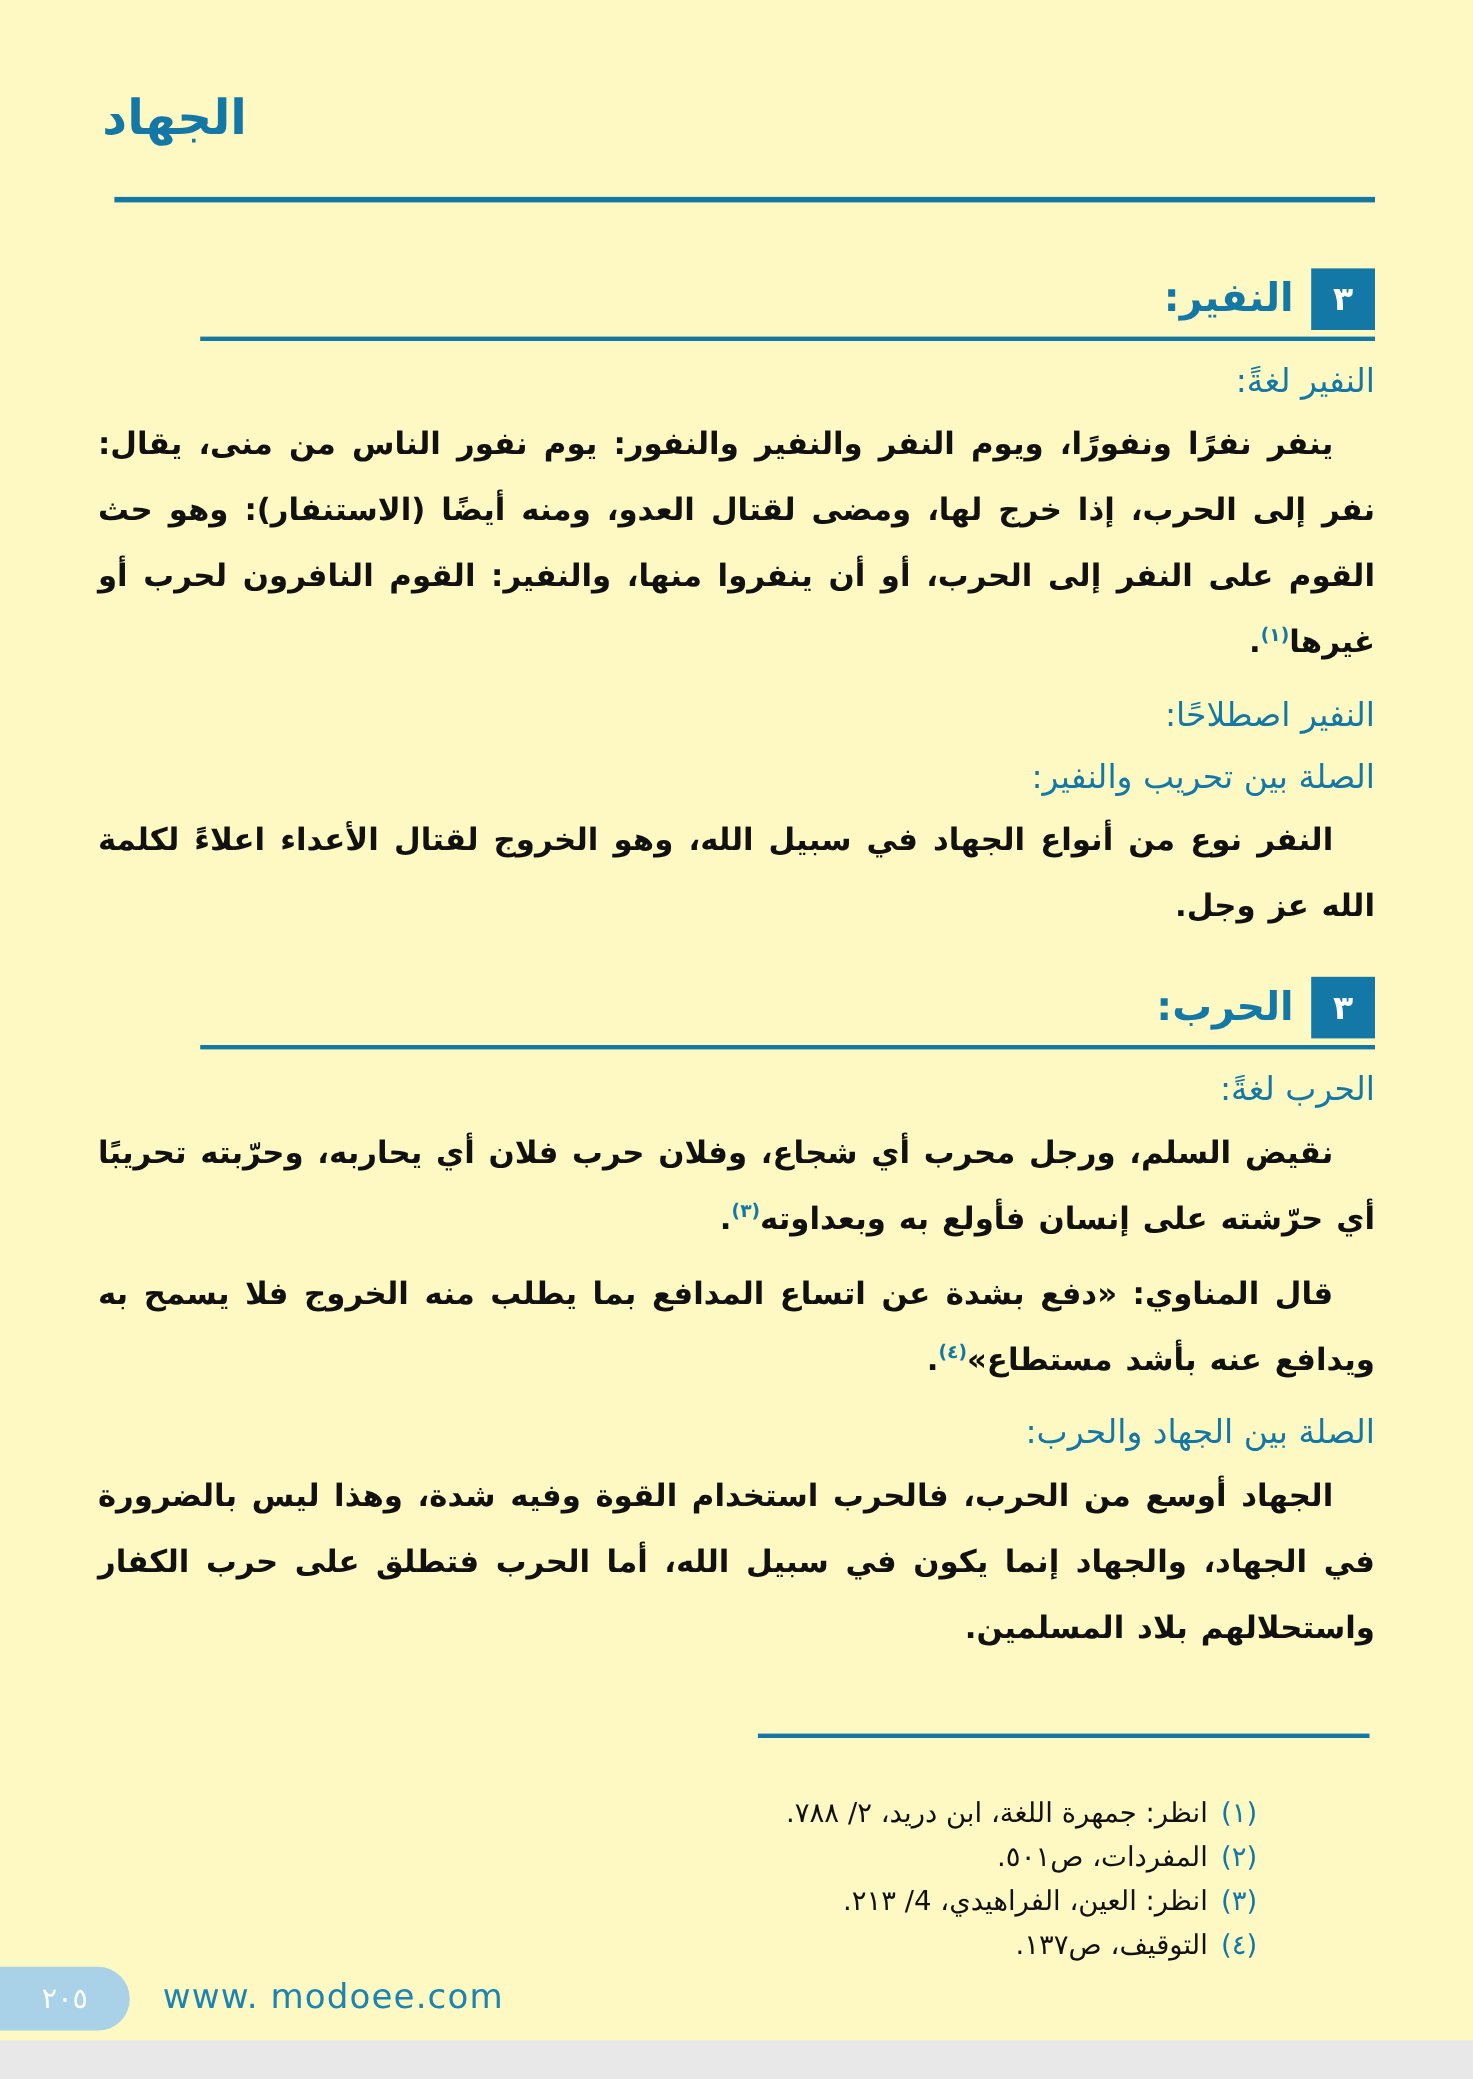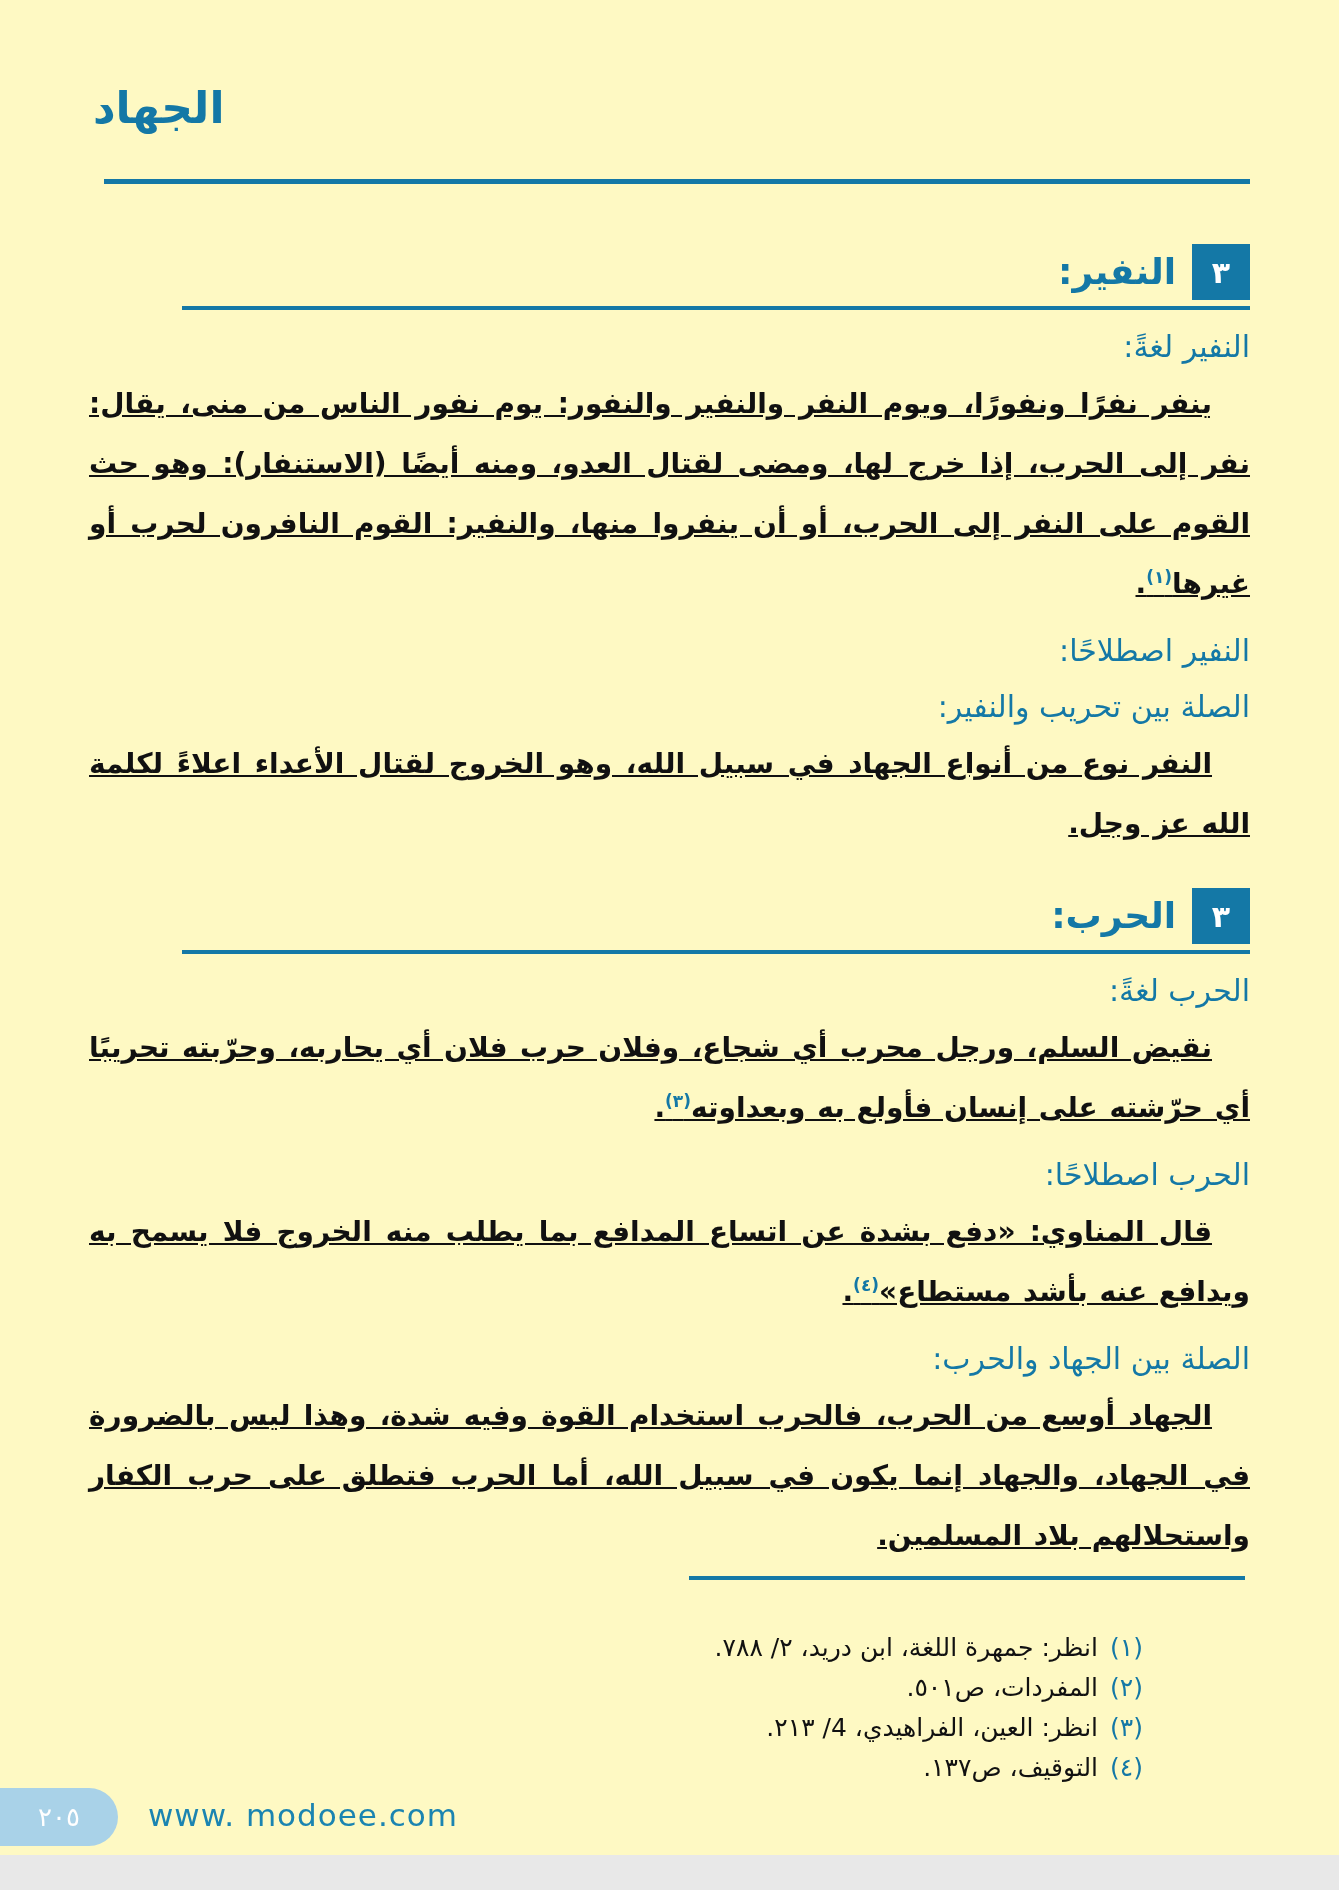--- a/index.html
+++ b/index.html
@@ -35,21 +35,21 @@
   .section-title{
     color:#1478a6;font-size:36px;font-weight:bold;line-height:1;
   }
   .section-rule{margin-top:6px;height:4px;background:#1478a6;width:100%;}
   .subhead{
     color:#1478a6;font-size:30px;font-weight:normal;
     line-height:38px;margin:18px 0 0 0;
   }
   .para{
     font-size:28px;font-weight:bold;line-height:60px;
-    text-align:justify;margin:8px 0 0 0;word-spacing:2px;text-decoration:underline;
+    text-align:justify;margin:8px 0 0 0;word-spacing:2px;
   }
   .para .indent{display:inline-block;width:38px;}
   .fn-ref{
     color:#1478a6;font-size:17px;font-weight:bold;
     vertical-align:super;line-height:0;
   }
   
   .footnote-rule{
     position:absolute;top:1576px;right:94px;width:556px;height:4px;
     background:#1478a6;
@@ -104,21 +104,20 @@
       <div class="row">
         <div class="numbox">٣</div>
         <div class="section-title">الحرب:</div>
       </div>
       <div class="section-rule"></div>
     </div>
 
     <div class="subhead">الحرب لغةً:</div>
     <p class="para"><span class="indent"></span><span>نقيض السلم، ورجل محرب أي شجاع، وفلان حرب فلان أي يحاربه، وحرّبته تحريبًا أي حرّشته على إنسان فأولع به وبعداوته</span><span class="fn-ref">(٣)</span><span>.</span></p>
 
-    <div class="subhead">الحرب اصطلاحًا:</div>
     <p class="para"><span class="indent"></span><span>قال المناوي: «دفع بشدة عن اتساع المدافع بما يطلب منه الخروج فلا يسمح به ويدافع عنه بأشد مستطاع»</span><span class="fn-ref">(٤)</span><span>.</span></p>
 
     <div class="subhead">الصلة بين الجهاد والحرب:</div>
     <p class="para"><span class="indent"></span><span>الجهاد أوسع من الحرب، فالحرب استخدام القوة وفيه شدة، وهذا ليس بالضرورة في الجهاد، والجهاد إنما يكون في سبيل الله، أما الحرب فتطلق على حرب الكفار واستحلالهم بلاد المسلمين.</span></p>
 
   </div>
 
   <div class="footnote-rule"></div>
   <div class="footnotes">
     <div class="fn"><span class="fn-num">(١)</span><span class="fn-text">انظر: جمهرة اللغة، ابن دريد، ٢/ ٧٨٨.</span></div>

